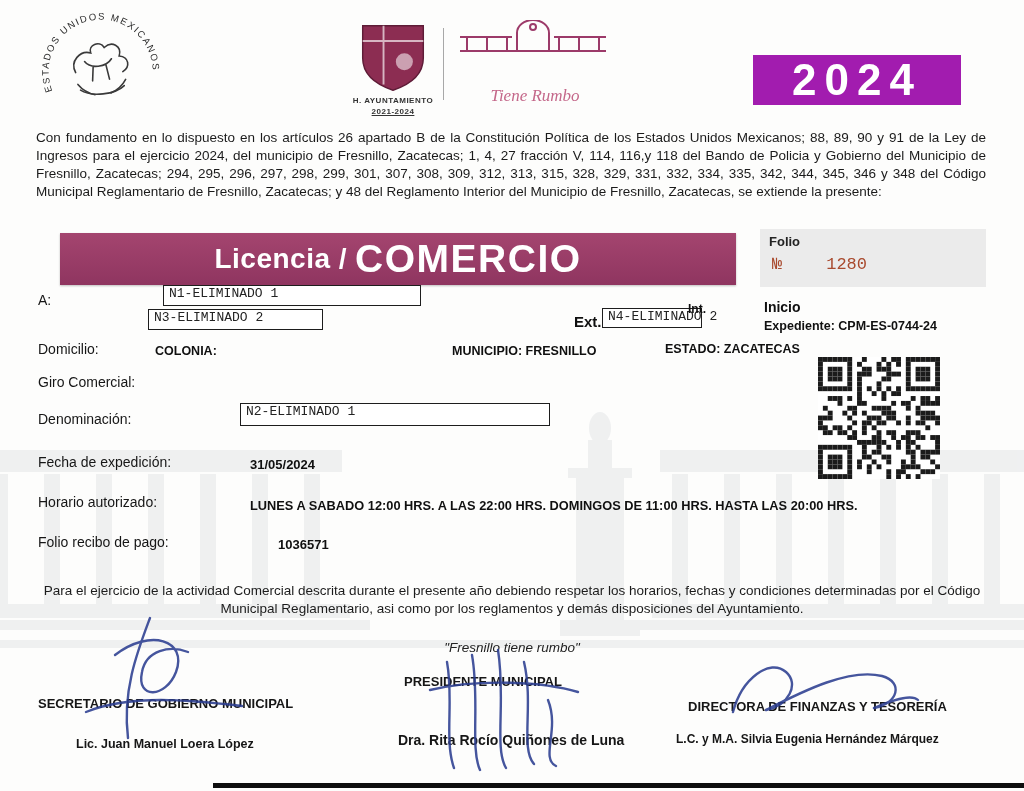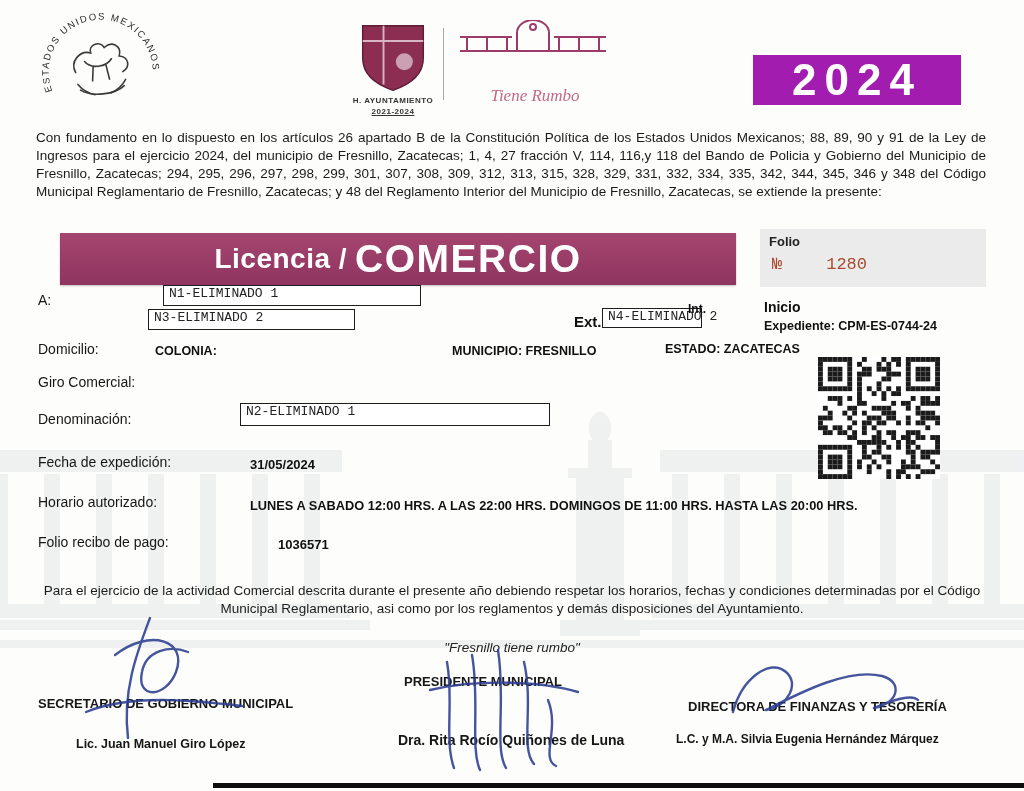--- a/index.html
+++ b/index.html
@@ -133,21 +133,21 @@
     <div class="folio-no">
       <span>№</span>
       <span>1280</span>
     </div>
   </div>
 
   <div class="abs z1 lbl" style="left:38px; top:292px;">A:</div>
   <div class="abs z1 redact-box" style="left:163px; top:285px; width:258px; height:21px;">
     <span class="mono">N1-ELIMINADO 1</span>
   </div>
-  <div class="abs z1 redact-box" style="left:148px; top:309px; width:207px; height:21px;">
+  <div class="abs z1 redact-box" style="left:148px; top:309px; width:175px; height:21px;">
     <span class="mono">N3-ELIMINADO 2</span>
   </div>
 
   <div class="abs z1 val" style="left:574px; top:313px; font-size:15px;">Ext.</div>
   <div class="abs z1 redact-box" style="left:602px; top:308px; width:100px; height:20px;">
     <span class="mono">N4-ELIMINADO 2</span>
   </div>
   <div class="abs z1 val" style="left:688px; top:302px; font-size:12px;">Int.</div>
 
   <div class="abs z1 val" style="left:764px; top:299px; font-size:14px;">Inicio</div>
@@ -467,21 +467,21 @@
   <div class="abs z1 val-lg" style="left:250px; top:537px;margin-left:28px;">1036571</div>
 
   <div class="abs z1 disclaimer" style="left:37px; top:582px; width:950px;">Para el ejercicio de la actividad Comercial descrita durante el presente año debiendo respetar los horarios, fechas y condiciones determinadas por el Código Municipal Reglamentario, asi como por los reglamentos y demás disposiciones del Ayuntamiento.</div>
 
   <div class="abs z1 motto" style="left:0; top:640px;">"Fresnillo tiene rumbo"</div>
 
   <div class="abs z1 sig-title" style="left:38px; top:696px;">SECRETARIO DE GOBIERNO MUNICIPAL</div>
   <div class="abs z1 sig-title" style="left:404px; top:674px;">PRESIDENTE MUNICIPAL</div>
   <div class="abs z1 sig-title" style="left:688px; top:699px;">DIRECTORA DE FINANZAS Y TESORERÍA</div>
 
-  <div class="abs z1 sig-name" style="left:76px; top:737px;">Lic. Juan Manuel Giro  López</div>
+  <div class="abs z1 sig-name" style="left:76px; top:737px;">Lic. Juan Manuel Loera  López</div>
   <div class="abs z1 sig-name" style="left:398px; top:732px; font-size:14px;">Dra. Rita Rocío Quiñones de Luna</div>
   <div class="abs z1 sig-name" style="left:676px; top:732px; font-size:12px;">L.C. y M.A. Silvia Eugenia Hernández Márquez</div>
 
   <svg class="signatures" viewBox="0 0 1024 791">
     <g stroke="#2c3e91" fill="none" stroke-width="2.4" stroke-linecap="round" opacity="0.88">
       <g>
         <path d="M150,618 C138,650 122,690 128,738"></path>
         <path d="M86,712 C130,694 190,700 242,706"></path>
         <path d="M115,655 C150,628 188,640 176,672 C166,698 136,700 142,672 C146,650 170,645 188,652"></path>
       </g>

